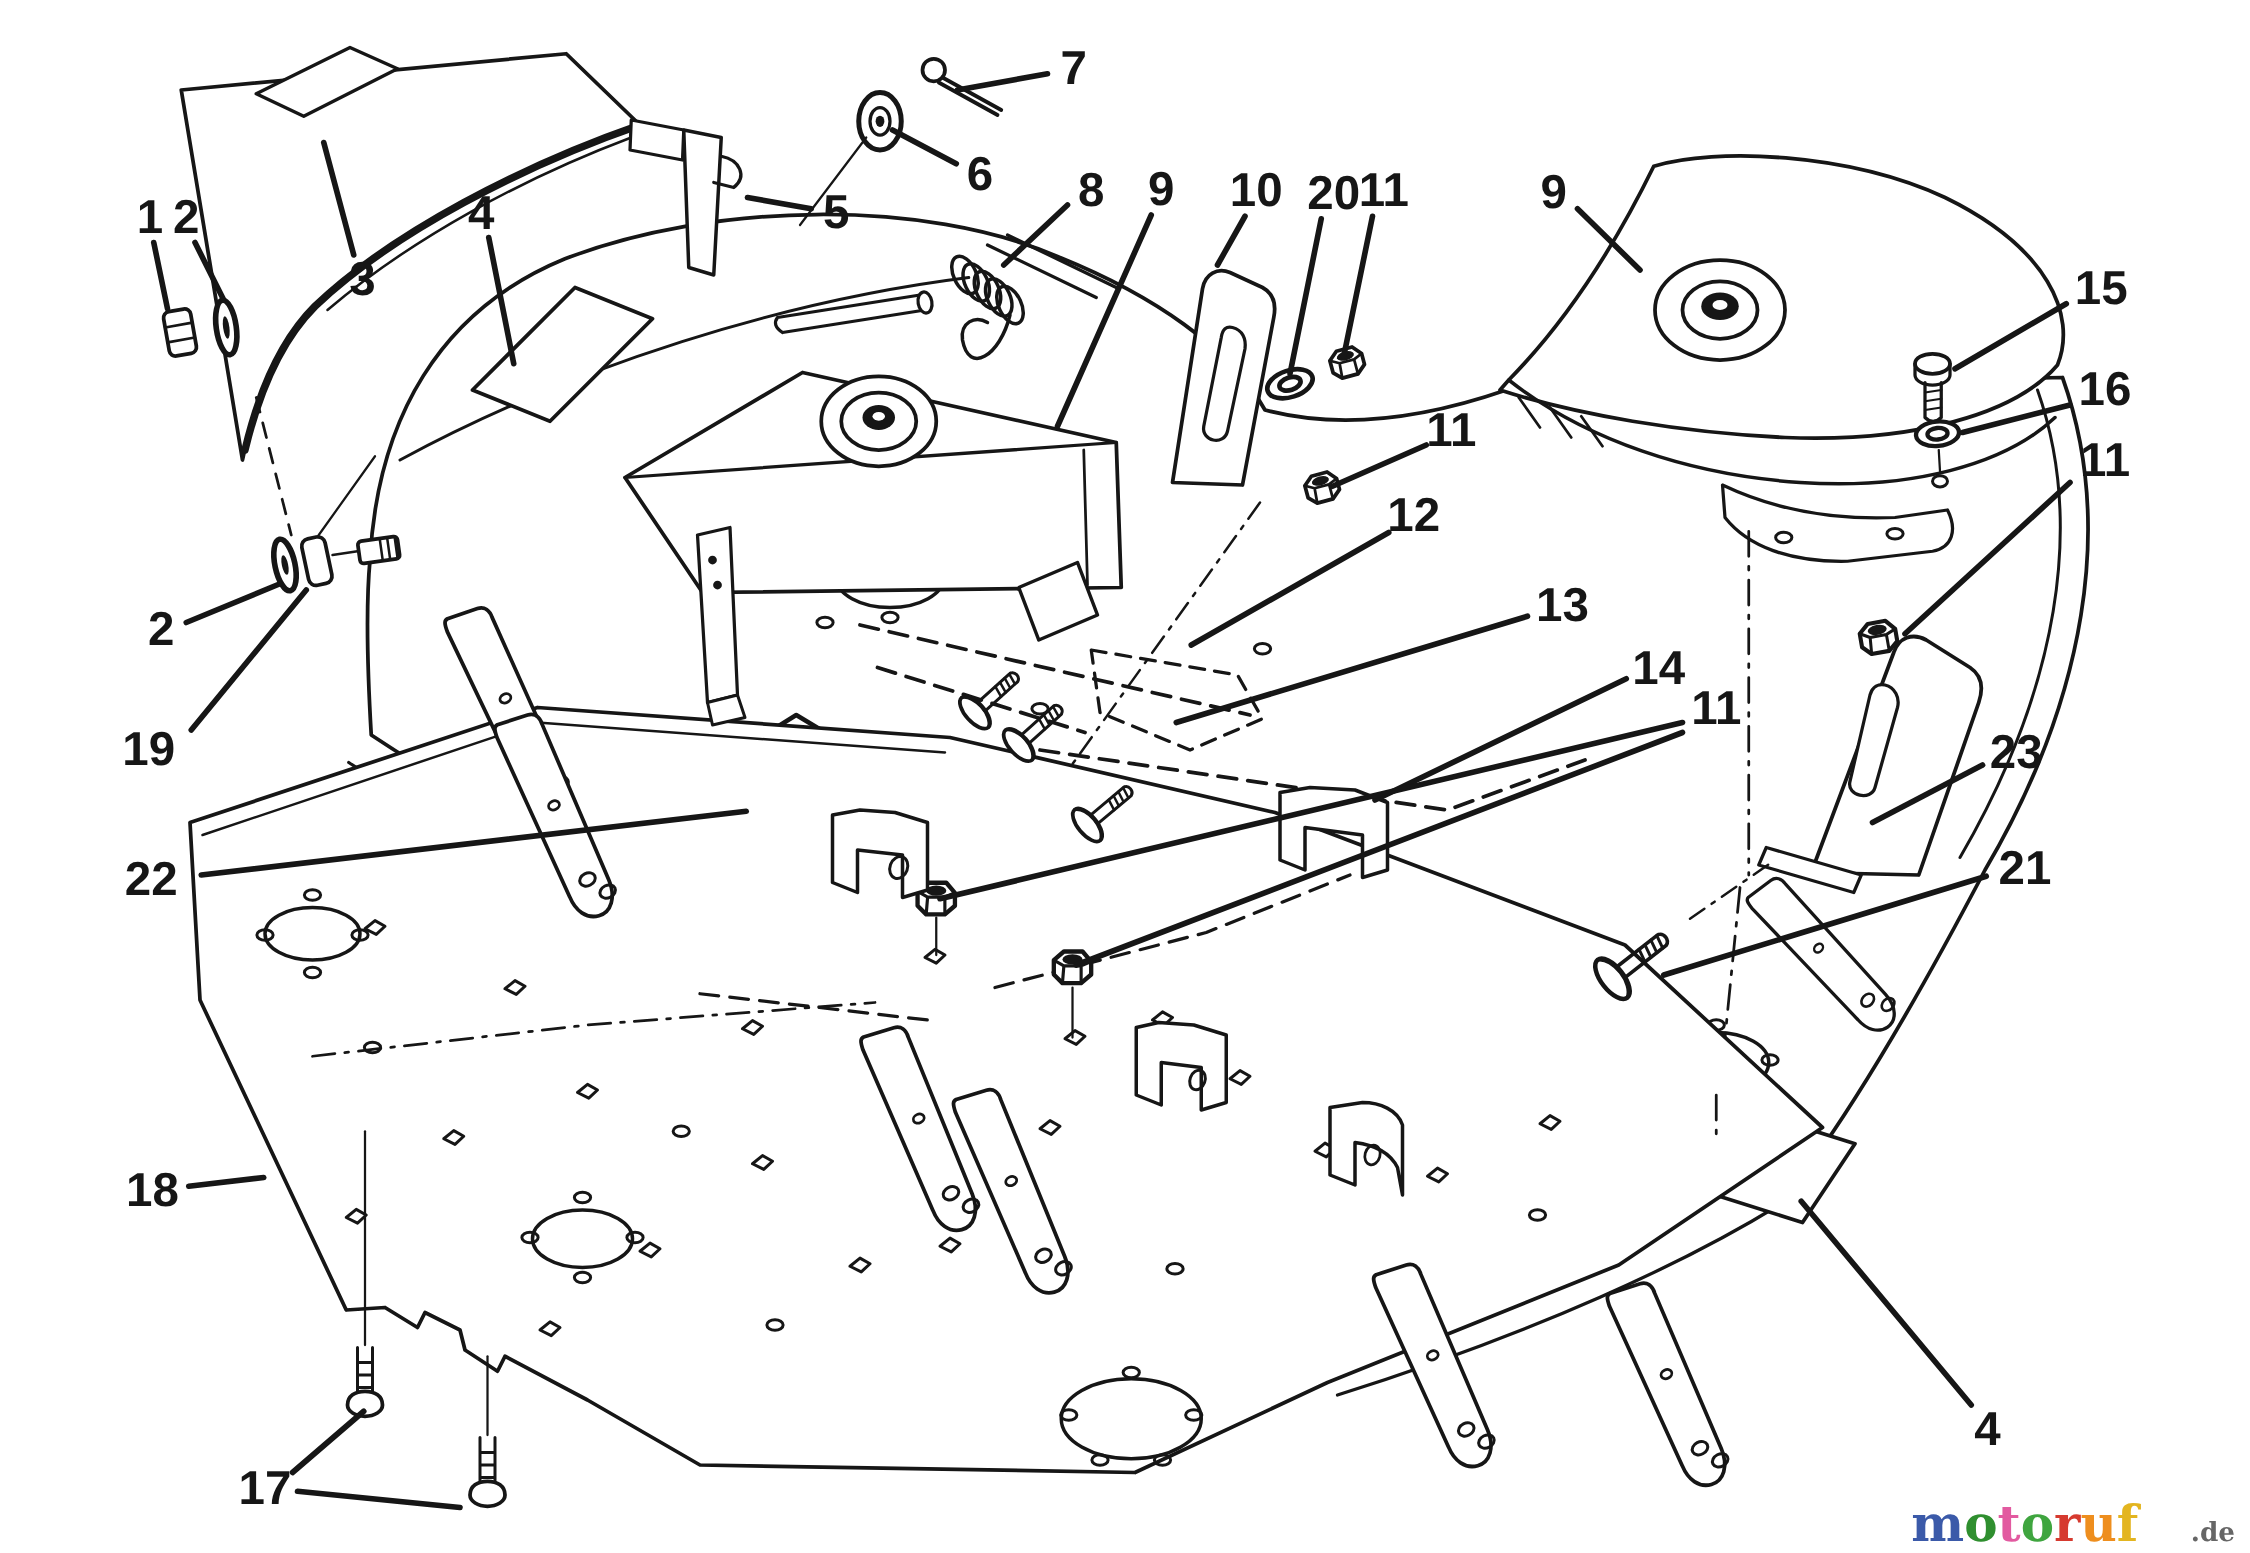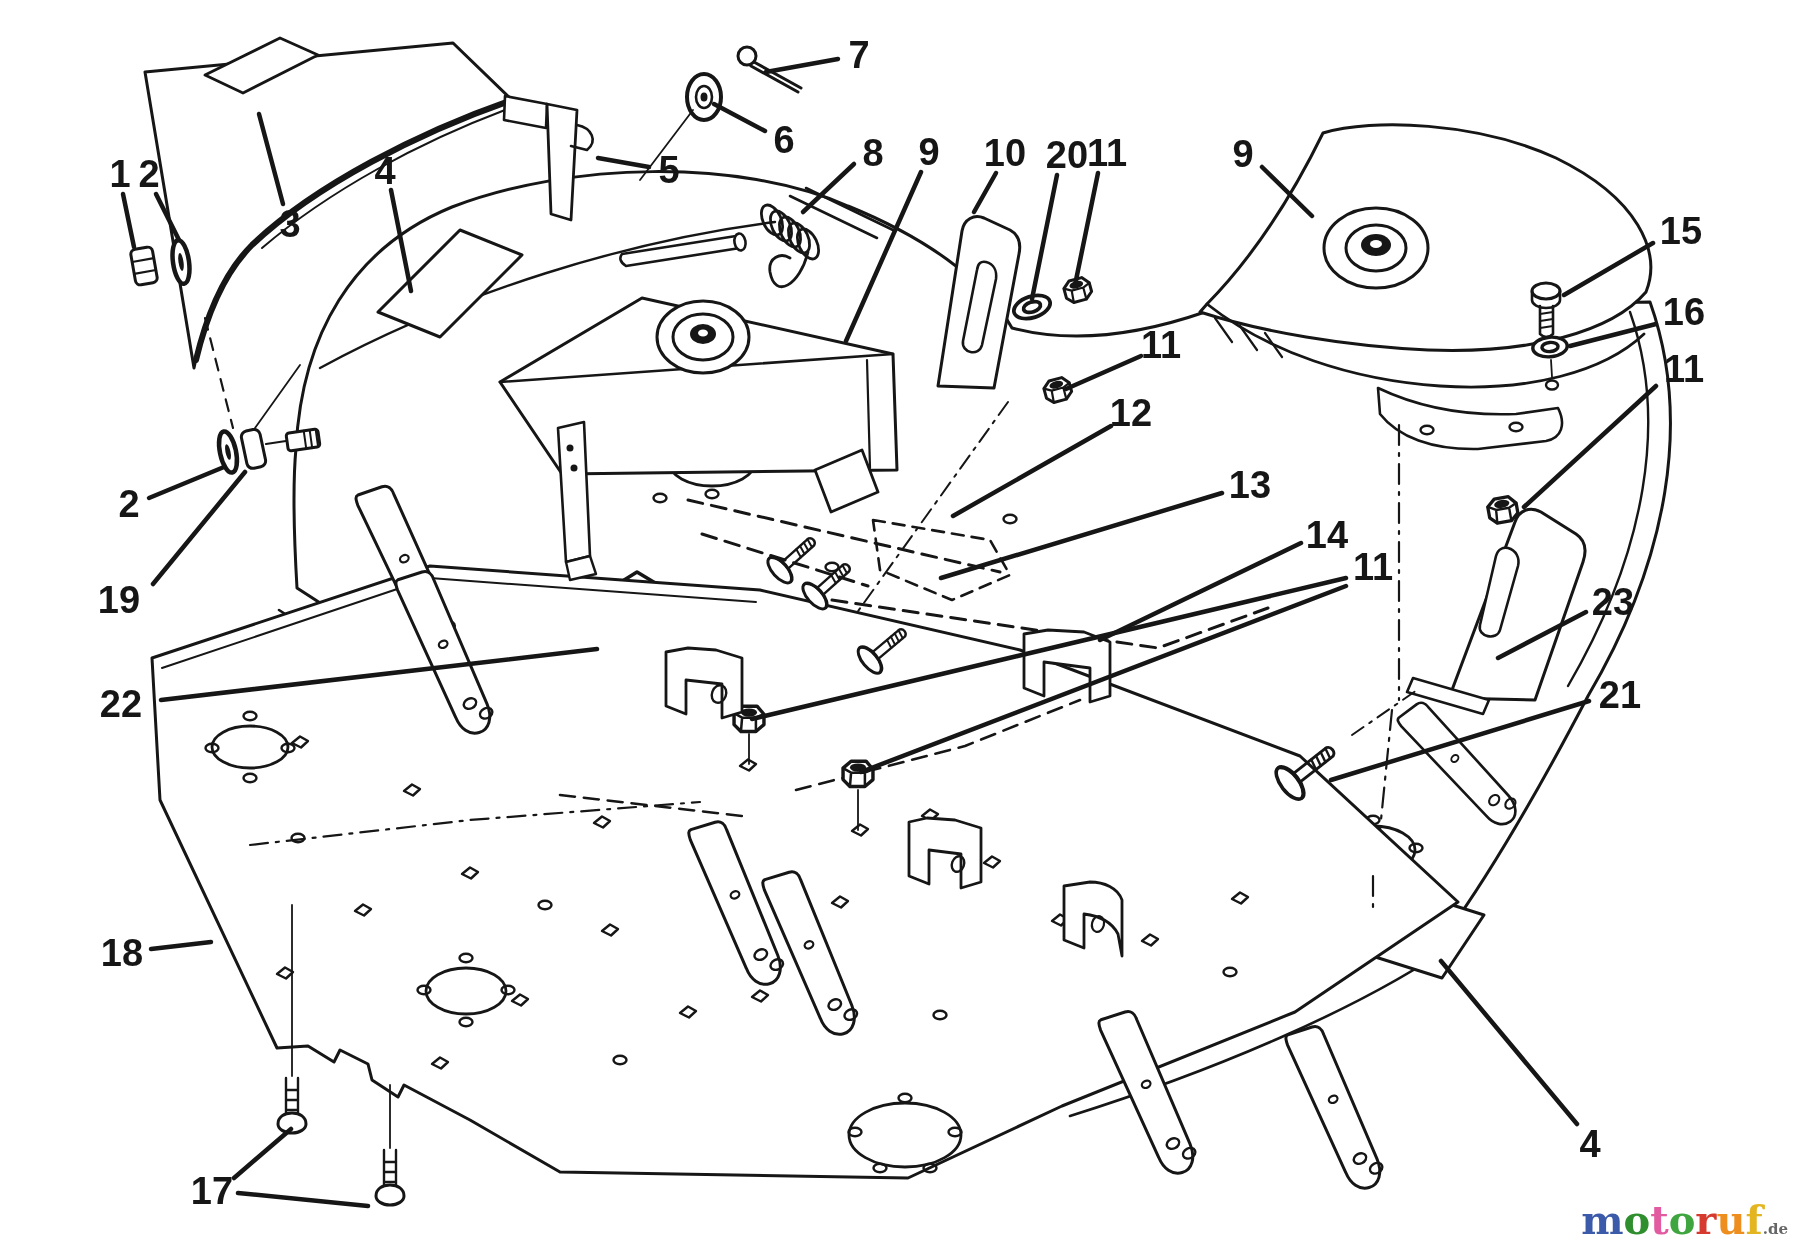--- a/index.html
+++ b/index.html
@@ -3,21 +3,21 @@
 <meta charset="utf-8">
 <style>
   html,body{margin:0;padding:0;background:#fff;}
   .stage{position:relative;width:1800px;height:1242px;background:#fff;overflow:hidden;
          font-family:"Liberation Sans",sans-serif;}
   .stage svg{position:absolute;left:0;top:0;}
   #art path, #art line, #art polyline, #art ellipse, #art rect, #art circle{vector-effect:none;}
   .callout-text{font-family:"Liberation Sans",sans-serif;font-weight:700;font-size:38px;fill:#161616;}
   #watermark{position:absolute;right:12px;bottom:2px;font-family:"DejaVu Serif",serif;
              font-weight:bold;font-size:40px;letter-spacing:0px;line-height:1;user-select:none;}
-  #watermark .suffix{font-size:15px;font-weight:bold;}
+  #watermark .suffix{font-size:21px;font-weight:bold;margin-left:42px;}
 </style>
 </head>
 <body>
 
 <div class="stage">
 <svg id="art" width="1800" height="1242" viewBox="0 0 1800 1242" fill="none" stroke="#161616" stroke-width="3" stroke-linecap="round" stroke-linejoin="round">
 
   <defs>
     <g id="sym-nut">
       <path d="M-13,-6 L-6,-12 L7,-12 L13,-5 L13,4 L6,10 L-7,10 L-13,4 Z" fill="#fff"></path>

